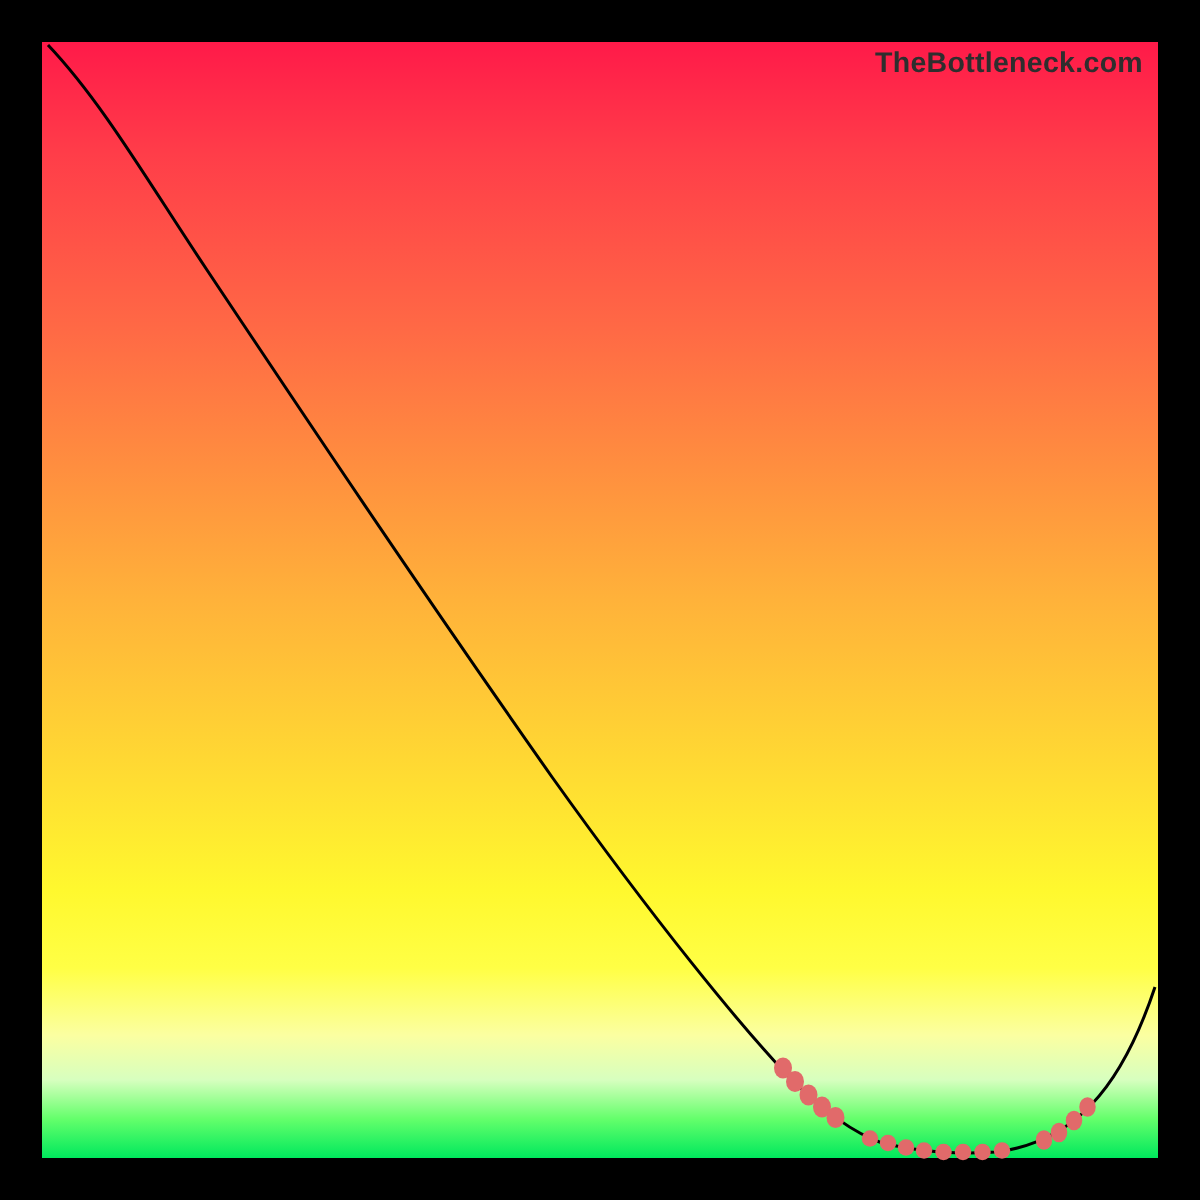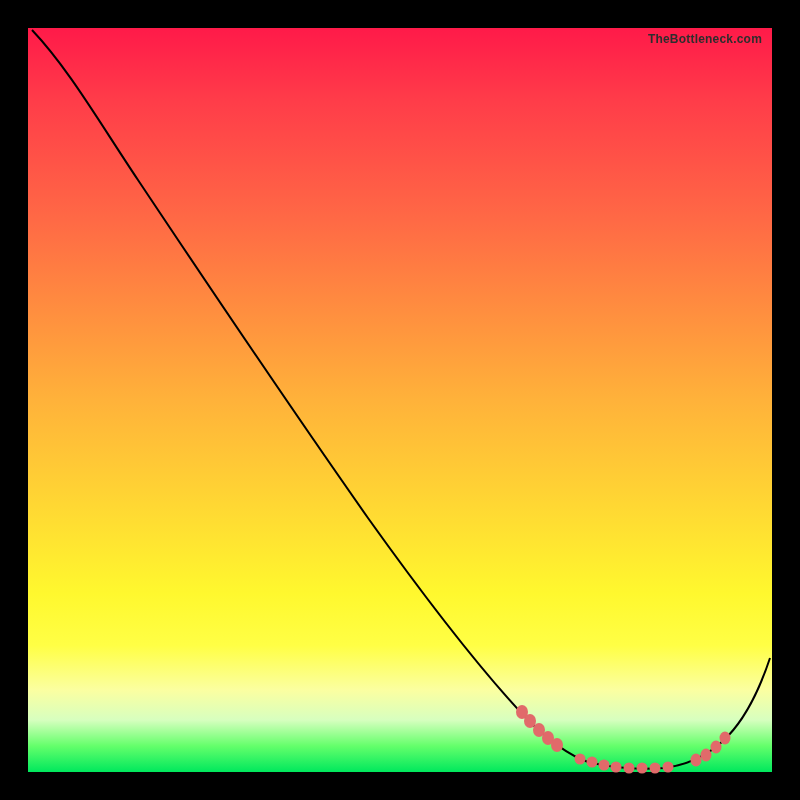--- a/index.html
+++ b/index.html
@@ -38,21 +38,21 @@
       #d7ffbf 93%,
       #64ff6b 96.5%,
       #00e85d 100%
     );
   }
   .watermark {
     position: absolute;
     top: 4px;
     right: 10px;
     color: #2e2e2e;
-    font-size: 12px;
+    font-size: 19px;
     font-weight: 600;
     letter-spacing: 0.2px;
     user-select: none;
   }
   svg.curve {
     position: absolute;
     left: 0;
     top: 0;
     width: 744px;
     height: 744px;

